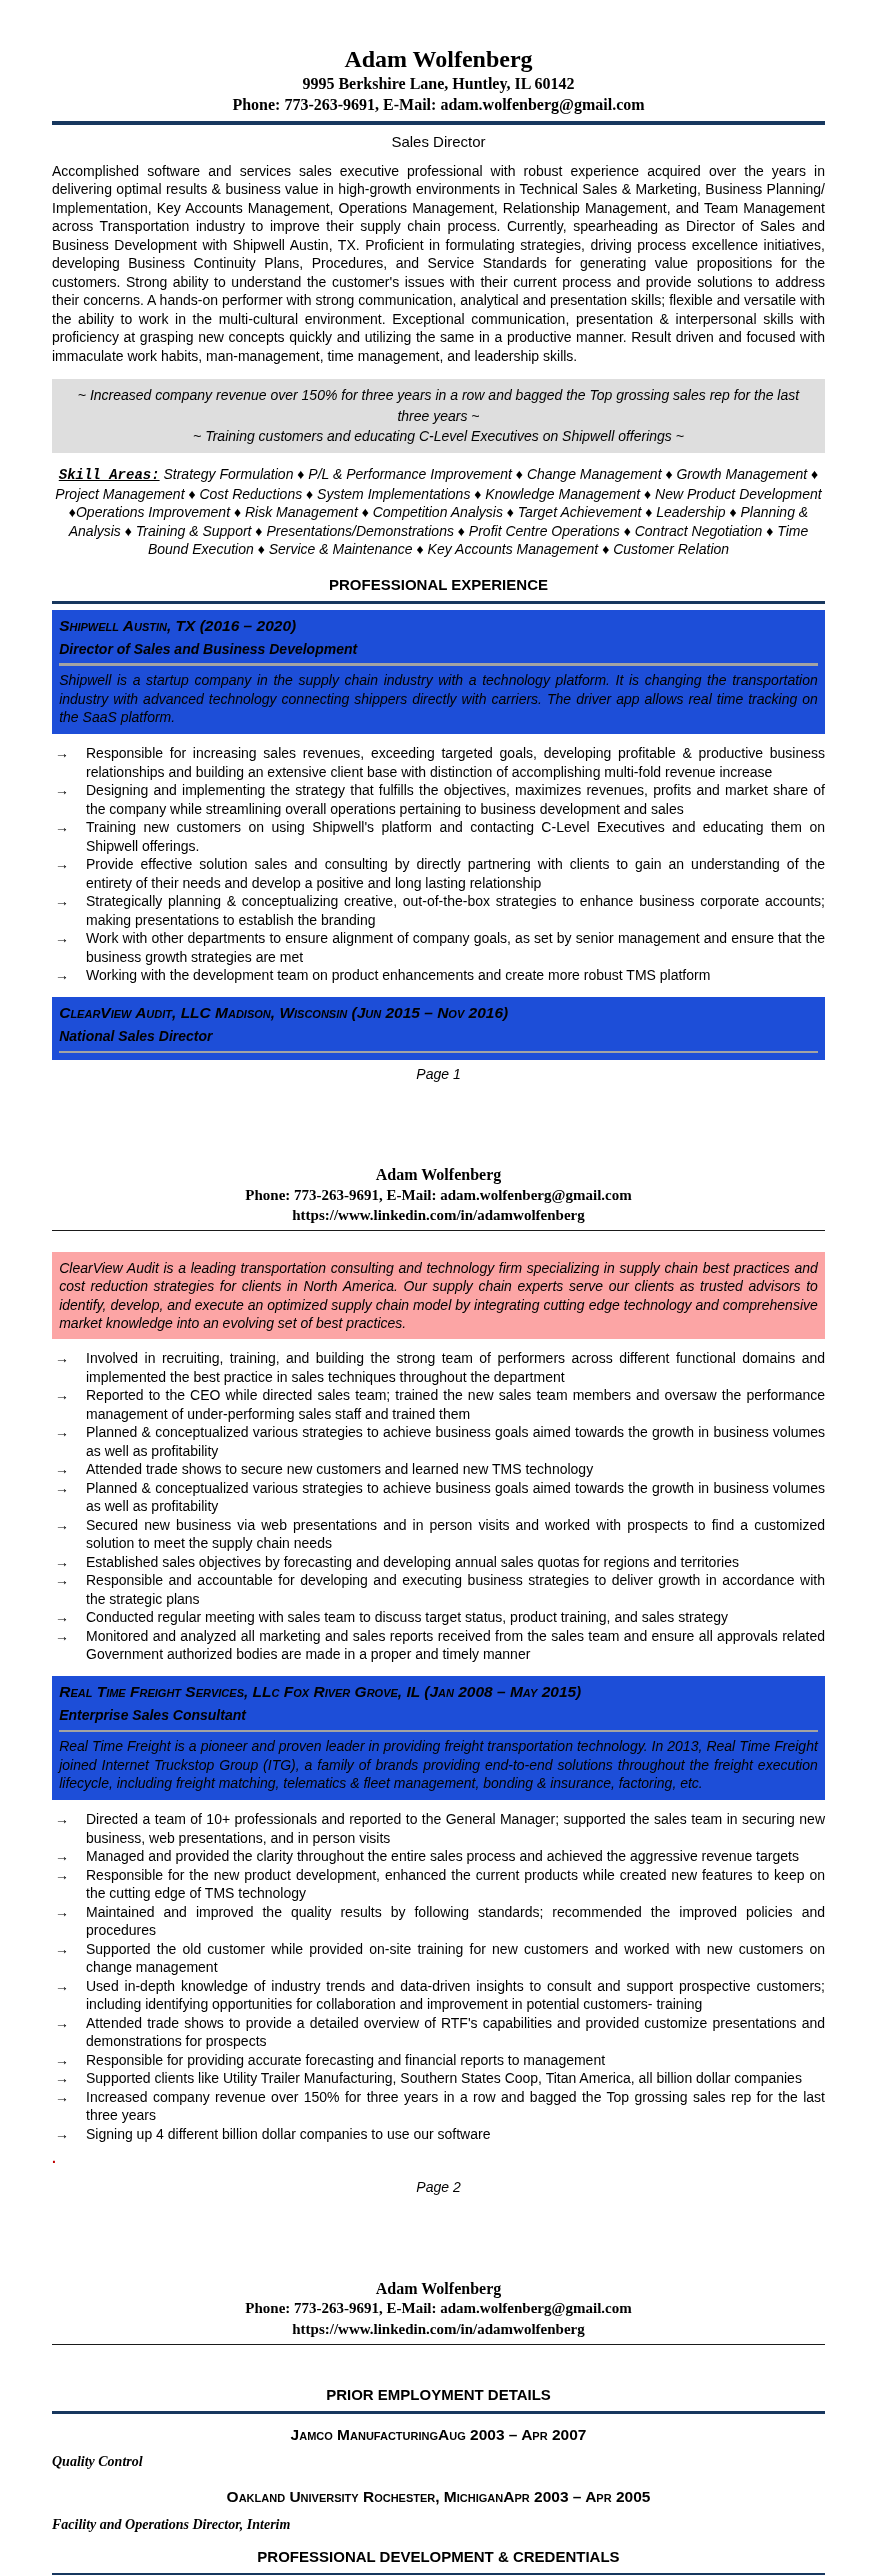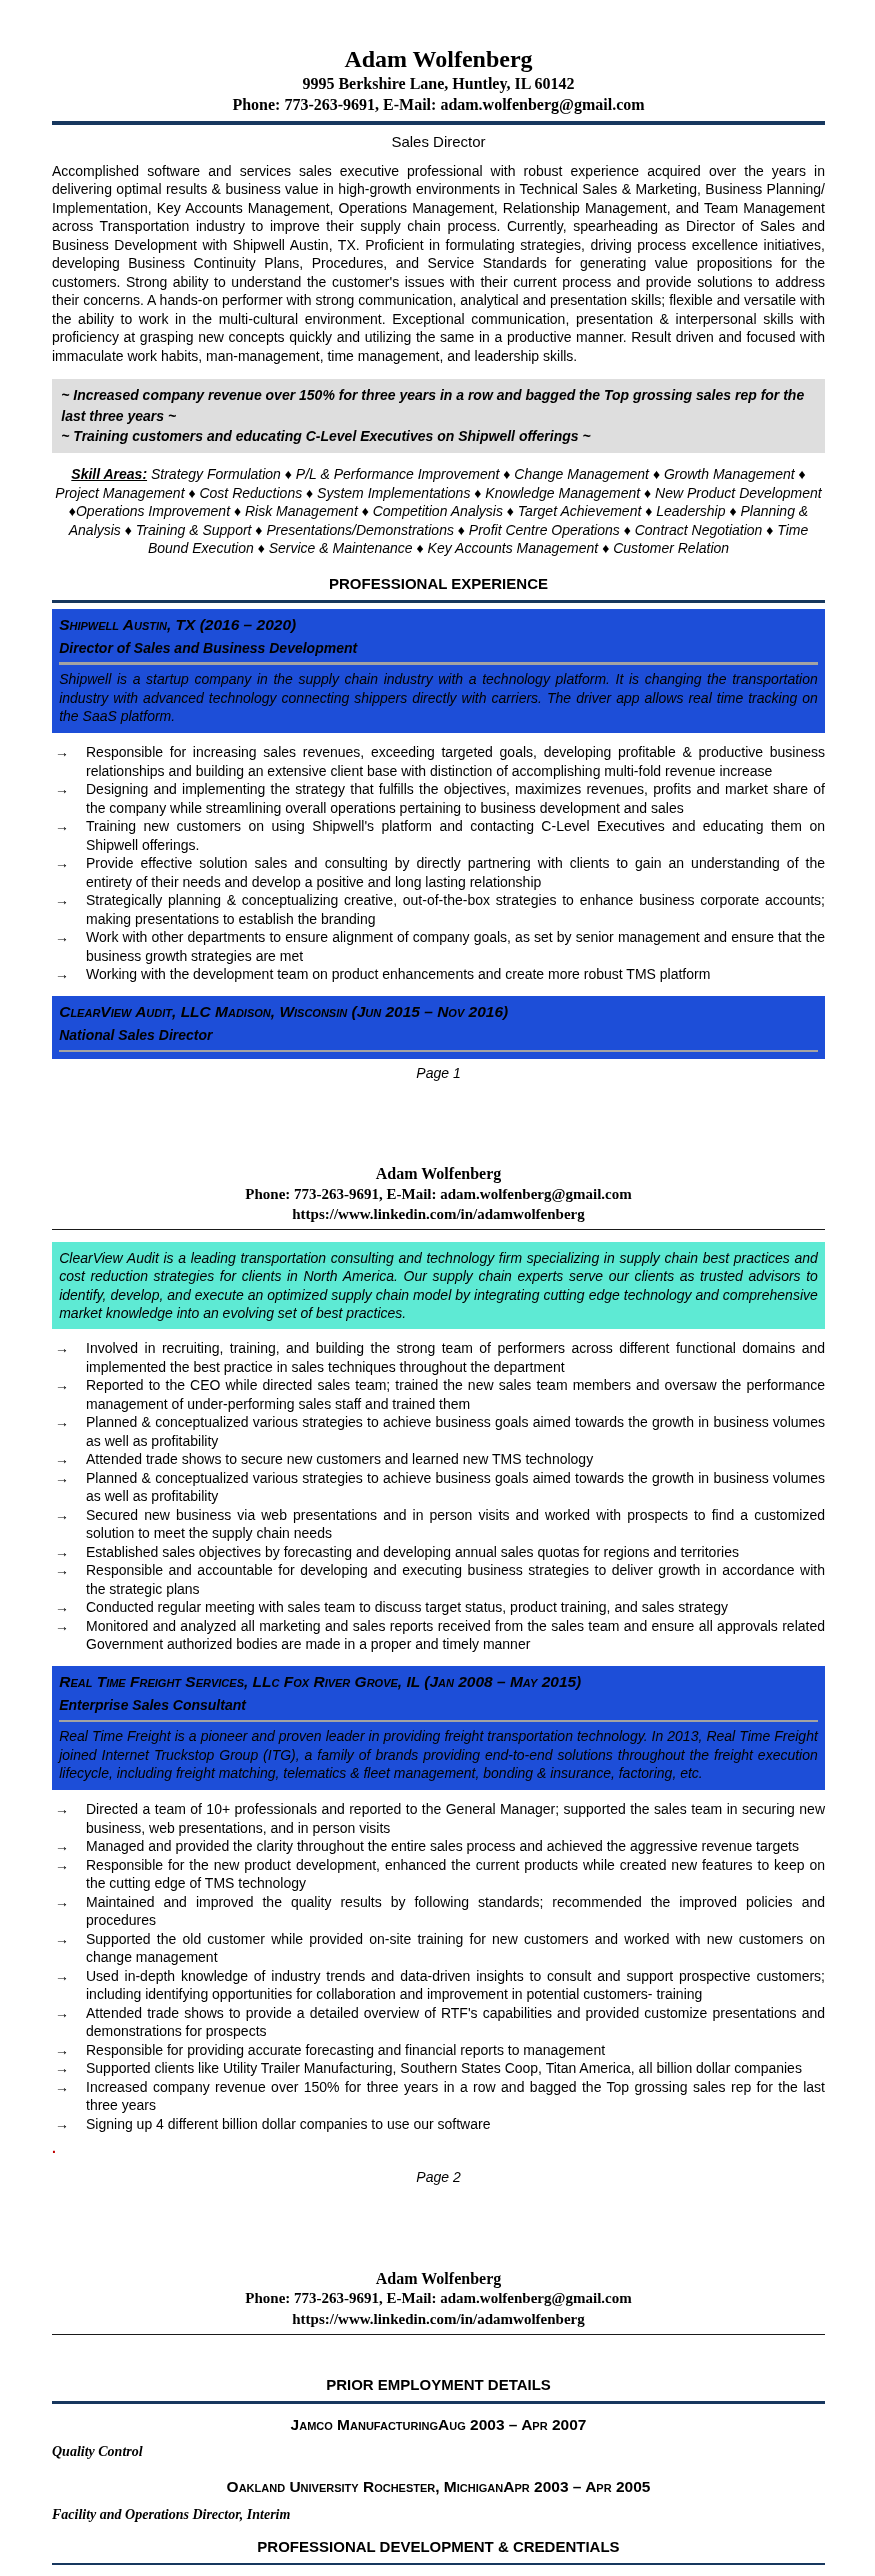--- a/index.html
+++ b/index.html
@@ -13,33 +13,33 @@
   
   .p1-name{font-family:"Liberation Serif",serif;font-weight:bold;font-size:24px;line-height:29px;text-align:center;padding-top:45px;}
   .p1-addr,.p1-contact{font-family:"Liberation Serif",serif;font-weight:bold;font-size:16px;line-height:20.6px;text-align:center;}
   .rule-thick{height:3.6px;background:#17375E;margin-top:6.2px;}
   .rule-medium{height:2.6px;background:#17375E;margin-top:6.2px;}
   .rule-thin{height:1.5px;background:#1a1a1a;margin-top:4.1px;}
 
   .role-title{font-weight:normal;font-size:15px;text-align:center;margin-top:8.2px;}
   .summary{text-align:justify;margin-top:10.3px;}
 
-  .highlight-box{background:#DEDEDE;margin-top:13.4px;padding:6.2px 9.3px;text-align:left;font-weight:bold;font-style:italic;line-height:20.6px;}
+  .highlight-box{background:#DEDEDE;margin-top:13.4px;padding:6.2px 9.3px;text-align:center;font-weight:normal;font-style:italic;line-height:20.6px;}
 
   .skills-para{font-style:italic;text-align:center;margin-top:12.4px;}
-  .skills-label{font-weight:bold;text-decoration:underline;}
+  .skills-label{font-weight:bold;text-decoration:underline;font-family:Liberation Mono, monospace;}
 
   .section-heading{font-weight:bold;font-size:15px;text-align:center;margin-top:17.5px;}
 
   .job-box{background:#1d4ed8;margin-top:6.2px;padding:6.2px 7.2px 7.2px;}
   .job-company{font-weight:bold;font-style:italic;font-variant:small-caps;font-size:15.5px;line-height:20.6px;}
   .job-role{font-weight:bold;font-style:italic;margin-top:3.1px;}
   .job-sep{height:2.6px;background:#A3A3A3;margin-top:5.2px;}
   .job-desc{font-style:italic;text-align:justify;margin-top:5.2px;}
-  .desc-box{background:#5eead4;margin-top:12px;padding:6.2px 7.2px;font-style:italic;text-align:justify;}
+  .desc-box{background:#fca5a5;margin-top:21px;padding:6.2px 7.2px;font-style:italic;text-align:justify;}
 
   ul.bullets{list-style:none;margin:10.3px 0 0 0;padding:0;text-align:justify;}
   ul.bullets li{position:relative;padding-left:34px;}
   ul.bullets li::before{content:"\2192";position:absolute;left:3.1px;top:0;}
 
   .page-footer{font-style:italic;text-align:center;margin-top:4.1px;}
   .pf2{margin-top:15.5px;}
 
   
   .ph-name{font-family:"Liberation Serif",serif;font-weight:bold;font-size:16px;line-height:19.6px;text-align:center;margin-top:82px;}

